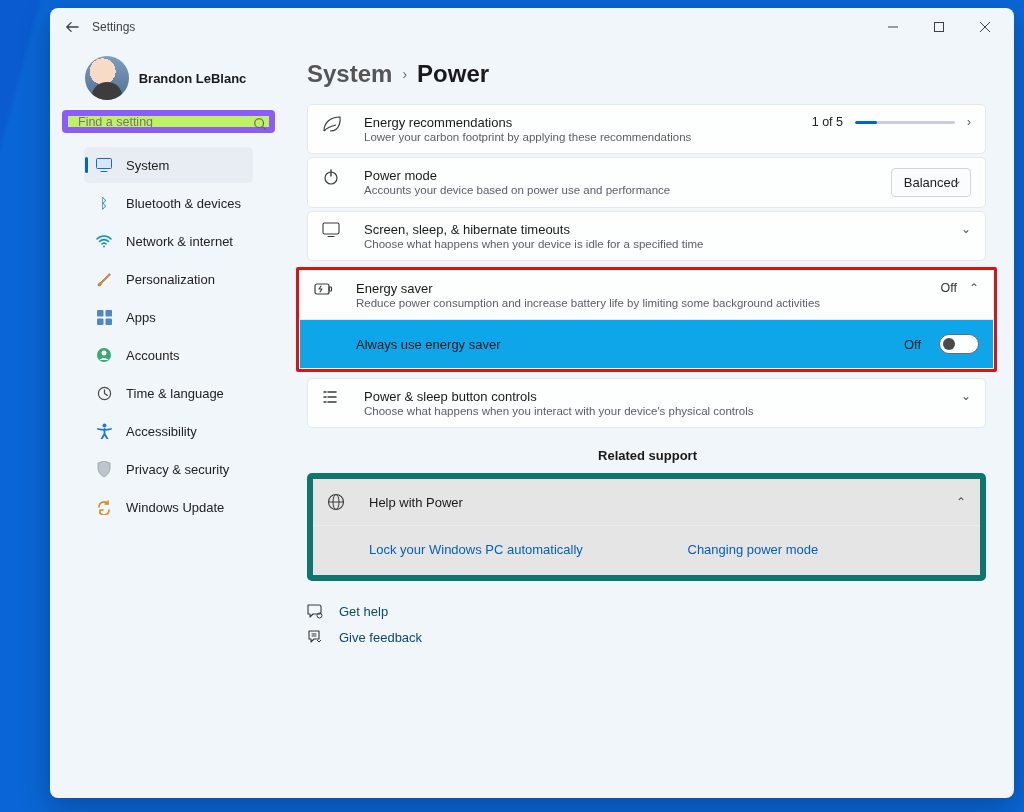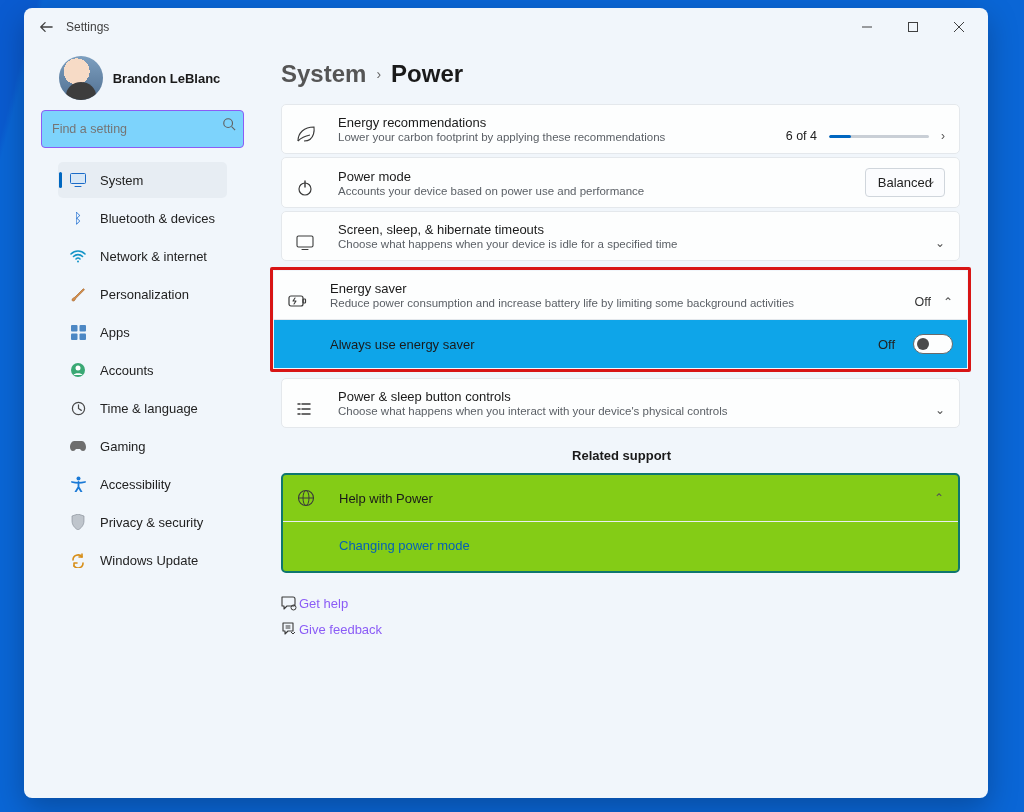--- a/index.html
+++ b/index.html
@@ -9,21 +9,21 @@
       position:relative;
     }
     .desktop-stripes {
       position:absolute; inset:0;
       background:
         linear-gradient(105deg,
           #0a5bd0 0 3%, #0a66d6 3.5%, #0a66d6 100%),
         #0a66d6;
     }
     .window {
-      position:absolute; left:24px; top:8px; width:964px; height:790px;
+      position:absolute; left:50px; top:8px; width:964px; height:790px;
       background:#f1f6fb; border-radius:8px;
       box-shadow: 0 10px 30px rgba(0,0,0,.25);
       overflow:hidden;
     }
     
     .titlebar { display:flex; align-items:center; height:38px; padding:0 6px; }
     .titlebar .back {
       width:32px; height:30px; display:flex; align-items:center; justify-content:center;
       border-radius:4px; color:#404040; cursor:pointer;
     }
@@ -31,34 +31,34 @@
     .winbtns { margin-left:auto; display:flex; }
     .winbtn { width:46px; height:30px; display:flex; align-items:center; justify-content:center; cursor:pointer; font-size:11px; color:#404040;}
     .layout { display:flex; height:calc(100% - 38px); }
     
     .sidebar { width:233px; padding:2px 4px 0 8px; display:flex; flex-direction:column;align-items:center; }
     .profile { display:flex; align-items:center; gap:10px; padding:8px 8px 2px 2px;}
     .avatar { width:44px; height:44px; border-radius:50%; background: radial-gradient(circle at 40% 35%, #f7dbc6 0 13px, transparent 13px), linear-gradient(#7d9fbf,#517092); position:relative; overflow:hidden;}
     .avatar::after{ content:""; position:absolute; left:50%; top:60%; transform:translateX(-50%); width:30px; height:28px; background:#3d3d3d; border-radius:50% 50% 0 0;}
     .profile-name{ font-size:13px; font-weight:600; color:#1a1a1a;}
     .search { margin:8px 2px 4px 2px; position:relative;}
-    .search input{ width:100%; height:38px; padding:0 30px 0 10px; border:1px solid #8b5cf6; background:#7dd3fc; border-radius:4px; font-size:12.5px; color:#555;}
+    .search input{ width:100%; height:23px; padding:0 30px 0 10px; border:6px solid #8b5cf6; background:#bef264; border-radius:4px; font-size:12.5px; color:#555;}
     .search .si{ position:absolute; right:8px; top:7px; color:#606060;}
     .nav { margin-top:10px; display:flex; flex-direction:column; gap:2px;}
     .nav-item{ display:flex; align-items:center; height:36px; padding:0 12px; gap:14px; border-radius:5px; font-size:13px; color:#222; cursor:pointer; position:relative;}
     .nav-item.active{ background:#e7edf3;}
     .nav-item.active::before{ content:""; position:absolute; left:1px; top:10px; bottom:10px; width:3px; border-radius:2px; background:#0067c0;}
     .nav-icon{ width:16px; height:16px; display:flex; align-items:center; justify-content:center; font-size:14px;}
     
     .main { flex:1; padding:6px 28px 10px 24px; overflow:auto;}
     .breadcrumb{ display:flex; align-items:center; gap:10px; padding:8px 0 16px 0;}
     .breadcrumb .bc{ font-size:24px; font-weight:600; color:#555;}
     .breadcrumb .page{ font-size:24px; font-weight:700; color:#1a1a1a;}
     .chev{ color:#666; font-size:14px;}
-    .card { background:#fdfefe; border:1px solid #e4e8ec; border-radius:5px; display:flex; align-items:flex-end; padding:10px 14px; gap:18px; margin-bottom:3px;}
+    .card { background:#fdfefe; border:1px solid #e4e8ec; border-radius:5px; display:flex; align-items:flex-start; padding:10px 14px; gap:18px; margin-bottom:3px;}
     .card .icon{ width:24px; text-align:center; color:#3a3a3a; font-size:16px; flex:none;}
     .card .ct{ display:flex; flex-direction:column; gap:1px; flex:1;}
     .card .ct .t{ font-size:13px; color:#1a1a1a;}
     .card .ct .s{ font-size:11.5px; color:#5a5f65;}
     .card .right{ display:flex; align-items:center; gap:12px; flex:none;}
     .counter{ font-size:12.5px; color:#222;}
     .progress{ width:100px; height:3px; border-radius:2px; background:#c9cfd6; position:relative; overflow:hidden;}
     .progress::before{ content:""; position:absolute; left:0; top:0; bottom:0; width:22%; background:#0067c0; border-radius:2px;}
     .ch-right{ color:#555; font-size:12px;}
     .dropdown{ border:1px solid #d0d6dc; background:#fbfcfe; border-radius:4px; padding:6px 12px 6px 12px; font-size:13px; color:#222; position:relative;}
@@ -66,28 +66,28 @@
     .highlight-box{ border:3px solid #d81515; border-radius:2px; padding:1px; margin:6px -11px 6px -11px;}
     .highlight-box .card{ margin-bottom:0; border-radius:0; }
     .highlight-box .card + .sub{ border-top:1px solid #e4e8ec;}
     .sub{ background:#0ea5e9; display:flex; align-items:center; padding:14px 14px 14px 56px; gap:18px;}
     .sub .label{ flex:1; font-size:13px; color:#1a1a1a;}
     .sub .state{ font-size:13px; color:#222;}
     .toggle{ width:40px; height:20px; border-radius:10px; border:1px solid #6a6a6a; position:relative; background:#fdfefe;}
     .toggle::before{ content:""; position:absolute; left:3px; top:3px; width:12px; height:12px; border-radius:50%; background:#4a4a4a;}
     .offlabel{ font-size:12.5px; color:#333;}
     .section-label{ font-size:13px; font-weight:600; color:#1a1a1a; margin:20px 0 10px 2px;text-align:center;}
-    .support-card{ background:#84cc16; border:2px solid #0f766e; border-radius:5px;}
+    .support-card{ background:#e5e5e5; border:6px solid #0f766e; border-radius:5px;}
     .support-head{ display:flex; align-items:center; gap:18px; padding:14px 14px;}
     .support-head .icon{ width:24px; text-align:center;}
     .support-head .t{ font-size:13px; color:#1a1a1a; flex:1;}
     .support-body{ border-top:1px solid #e9edf1; padding:16px 14px 18px 56px; display:grid; grid-template-columns:1fr 1fr; gap:12px 40px;}
     .support-body a{ color:#0560b6; font-size:13px; text-decoration:none;}
     .foot-links{ margin-top:22px; display:flex; flex-direction:column; gap:10px;}
-    .fl{ display:flex; align-items:center; font-size:13px; color:#8b5cf6; cursor:pointer;}
+    .fl{ display:flex; align-items:center; gap:14px; font-size:13px; color:#0c4a6e; cursor:pointer;}
     .fl .icon{ color:#3a3a3a; width:18px; text-align:center;}
     svg{ display:block;}
   </style>
 </head>
 <body>
 
 <div class="desktop-stripes"></div>
 
 <div class="window">
 
@@ -190,28 +190,20 @@
           <span class="nav-icon">
               <svg width="15" height="15" viewBox="0 0 16 16">
                 <circle cx="8" cy="8" r="6.5" stroke="#4a4a4a" fill="none" stroke-width="1.3"></circle>
                 <path d="M8 4v4l3 2" stroke="#4a4a4a" fill="none" stroke-width="1.3" stroke-linecap="round"></path>
               </svg>
             </span>
           <span>Time &amp; language</span>
         </div>
         <div class="nav-item">
           <span class="nav-icon">
-              <svg width="16" height="12" viewBox="0 0 16 12">
-                <path d="M4 1h8c2 0 4 3 4 6 0 2-1 4-3 4-1.5 0-2-1-3-2H6c-1 1-1.5 2-3 2-2 0-3-2-3-4 0-3 2-6 4-6z" fill="#6e6e6e"></path>
-              </svg>
-            </span>
-          <span>Gaming</span>
-        </div>
-        <div class="nav-item">
-          <span class="nav-icon">
               <svg width="15" height="16" viewBox="0 0 15 16">
                 <circle cx="7.5" cy="2.5" r="2" fill="#1a79d6"></circle>
                 <path d="M1 6c4 1 9 1 13 0M7.5 6v5m0 0-3 5m3-5 3 5" stroke="#1a79d6" stroke-width="1.8" stroke-linecap="round"></path>
               </svg>
             </span>
           <span>Accessibility</span>
         </div>
         <div class="nav-item">
           <span class="nav-icon">
               <svg width="14" height="16" viewBox="0 0 14 16">
@@ -244,21 +236,21 @@
             <svg width="20" height="18" viewBox="0 0 20 18">
               <path d="M2 16c0-8 6-14 16-14 0 0 2 14-10 14" stroke="#3a3a3a" fill="none" stroke-width="1.1"></path>
               <path d="M2 16c3-3 7-5 12-6" stroke="#3a3a3a" fill="none" stroke-width="1.1"></path>
             </svg>
           </span>
         <div class="ct">
           <span class="t">Energy recommendations</span>
           <span class="s">Lower your carbon footprint by applying these recommendations</span>
         </div>
         <div class="right">
-          <span class="counter">6 of 4</span>
+          <span class="counter">1 of 5</span>
           <div class="progress"></div>
           <span class="ch-right">›</span>
         </div>
       </div>
 
       <div class="card">
         <span class="icon">
             <svg width="18" height="18" viewBox="0 0 18 18">
               <circle cx="9" cy="10" r="6" stroke="#3a3a3a" fill="none" stroke-width="1.2"></circle>
               <path d="M9 2v6" stroke="#3a3a3a" stroke-width="1.4" stroke-linecap="round"></path>
@@ -337,20 +329,21 @@
               <svg width="18" height="18" viewBox="0 0 18 18">
                 <circle cx="9" cy="9" r="7.5" stroke="#3a3a3a" fill="none" stroke-width="1.1"></circle>
                 <ellipse cx="9" cy="9" rx="3" ry="7.5" stroke="#3a3a3a" fill="none" stroke-width="1"></ellipse>
                 <path d="M1.5 9h15" stroke="#3a3a3a" stroke-width="1"></path>
               </svg>
             </span>
           <span class="t">Help with Power</span>
           <span class="ch-right">⌃</span>
         </div>
         <div class="support-body">
+          <a>Lock your Windows PC automatically</a>
           <a>Changing power mode</a>
         </div>
       </div>
 
       <div class="foot-links">
         <div class="fl">
           <span class="icon">
               <svg width="16" height="16" viewBox="0 0 16 16">
                 <path d="M1 2h11c1 0 2 1 2 2v5c0 1-1 2-2 2H6l-3 3v-3H1V2z" stroke="#3a3a3a" fill="none" stroke-width="1.1" stroke-linejoin="round"></path>
                 <circle cx="12.5" cy="12.5" r="2.5" stroke="#3a3a3a" fill="none" stroke-width="1"></circle>

